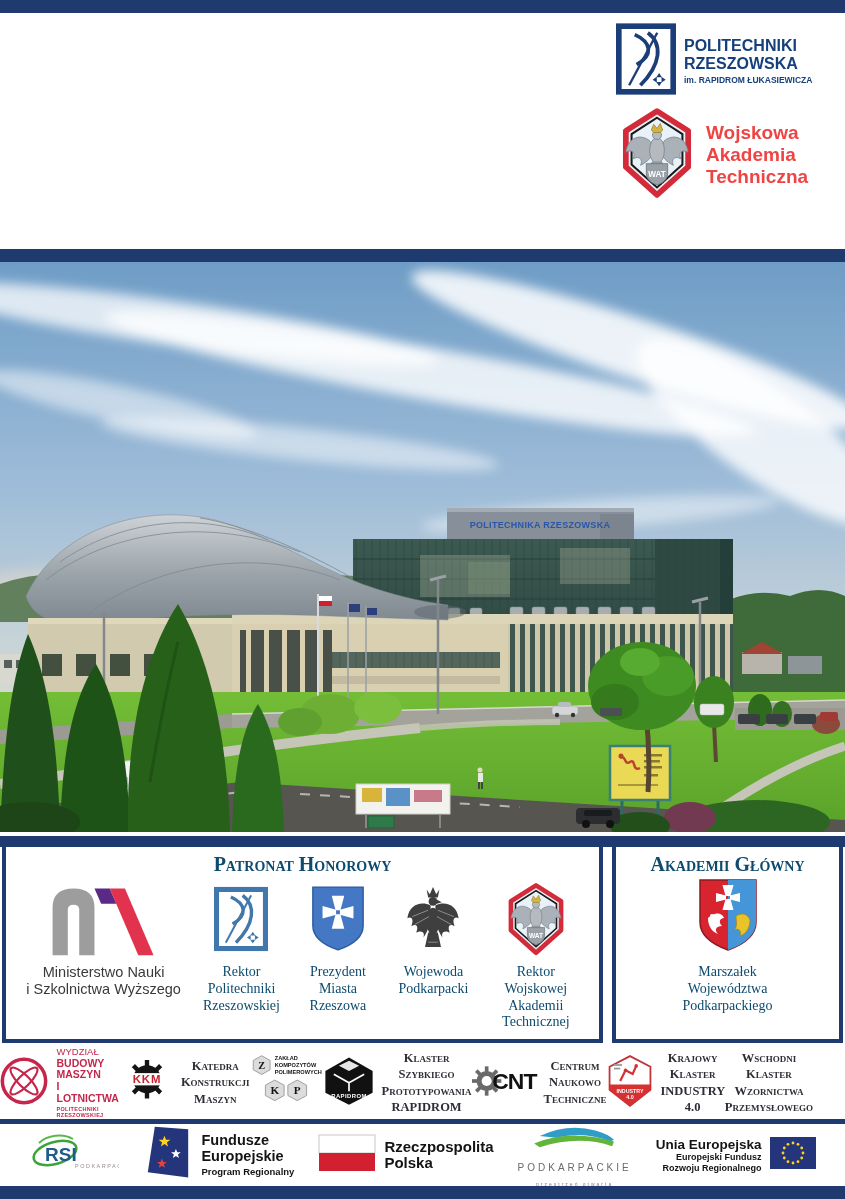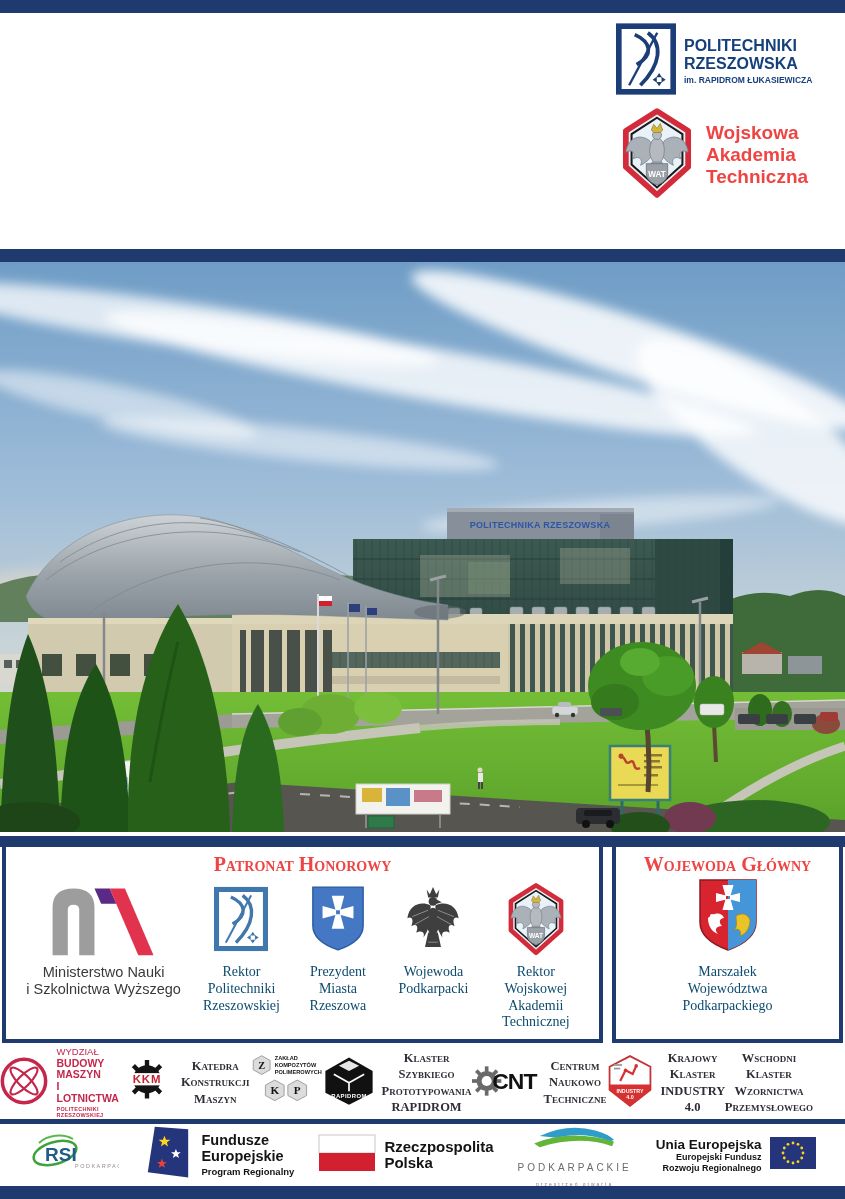--- a/index.html
+++ b/index.html
@@ -27,21 +27,21 @@
   .wat-name{font-family:"Liberation Sans",sans-serif;color:#ef4444;font-weight:bold;
             font-size:19px;line-height:1.15;white-space:pre-line;}
   
   #photo-band{top:249px;left:0;width:845px;height:594px;}
   #photo-band .strip{width:845px;}
   
   .panel{position:absolute;top:843px;height:200px;border:4px solid #1e3a6e;background:#fff;
          box-sizing:border-box;}
   #panel-left{left:2px;width:601px;}
   #panel-right{left:612px;width:231px;}
-  .panel-heading{font-size:20px;font-weight:700;font-variant:small-caps;color:#ef4444;
+  .panel-heading{font-size:20px;font-weight:700;font-variant:small-caps;color:#0c4a6e;
                  text-align:center;margin:6px 0 2px 0;}
   .patron-row{display:flex;justify-content:space-between;align-items:flex-start;padding:0 10px;}
   .patron{display:flex;flex-direction:column;align-items:center;}
   .logo-box{height:82px;display:flex;align-items:center;justify-content:center;}
   .patron-label{font-size:14px;line-height:1.2;text-align:center;color:#0c4a6e;
                 white-space:pre-line;margin-top:4px;}
   .patron-label.sans{font-family:"Liberation Sans",sans-serif;font-size:14.5px;color:#3a3a3a;}
   #partner-body{display:flex;flex-direction:column;align-items:center;}
   
   #partners{top:1046px;left:0;width:845px;height:73px;display:flex;align-items:center;
@@ -463,21 +463,21 @@
       <div class="patron-label">Rektor
 Wojskowej
 Akademii
 Technicznej</div>
     </div>
 
   </div>
 </div>
 
 <div id="panel-right" class="panel">
-  <div class="panel-heading">Wojewoda Główny</div>
+  <div class="panel-heading">Akademii Główny</div>
   <div id="partner-body">
     <span>
       <svg width="64" height="74" viewBox="0 0 64 74">
         <path d="M4,2 H60 V44 Q60,62 32,72 Q4,62 4,44 Z" fill="#d8242f" stroke="#8a1a22" stroke-width="1.5"></path>
         <path d="M32,2 H60 V44 Q60,62 32,72 Z" fill="#4596d8"></path>
         <g fill="#ffffff">
           <polygon points="29.5,18 34.5,18 37.5,7 26.5,7"></polygon>
           <polygon points="29.5,21 34.5,21 37.5,32 26.5,32"></polygon>
           <polygon points="30,17.5 30,21.5 20,24 20,15"></polygon>
           <polygon points="34,17.5 34,21.5 44,24 44,15"></polygon>

